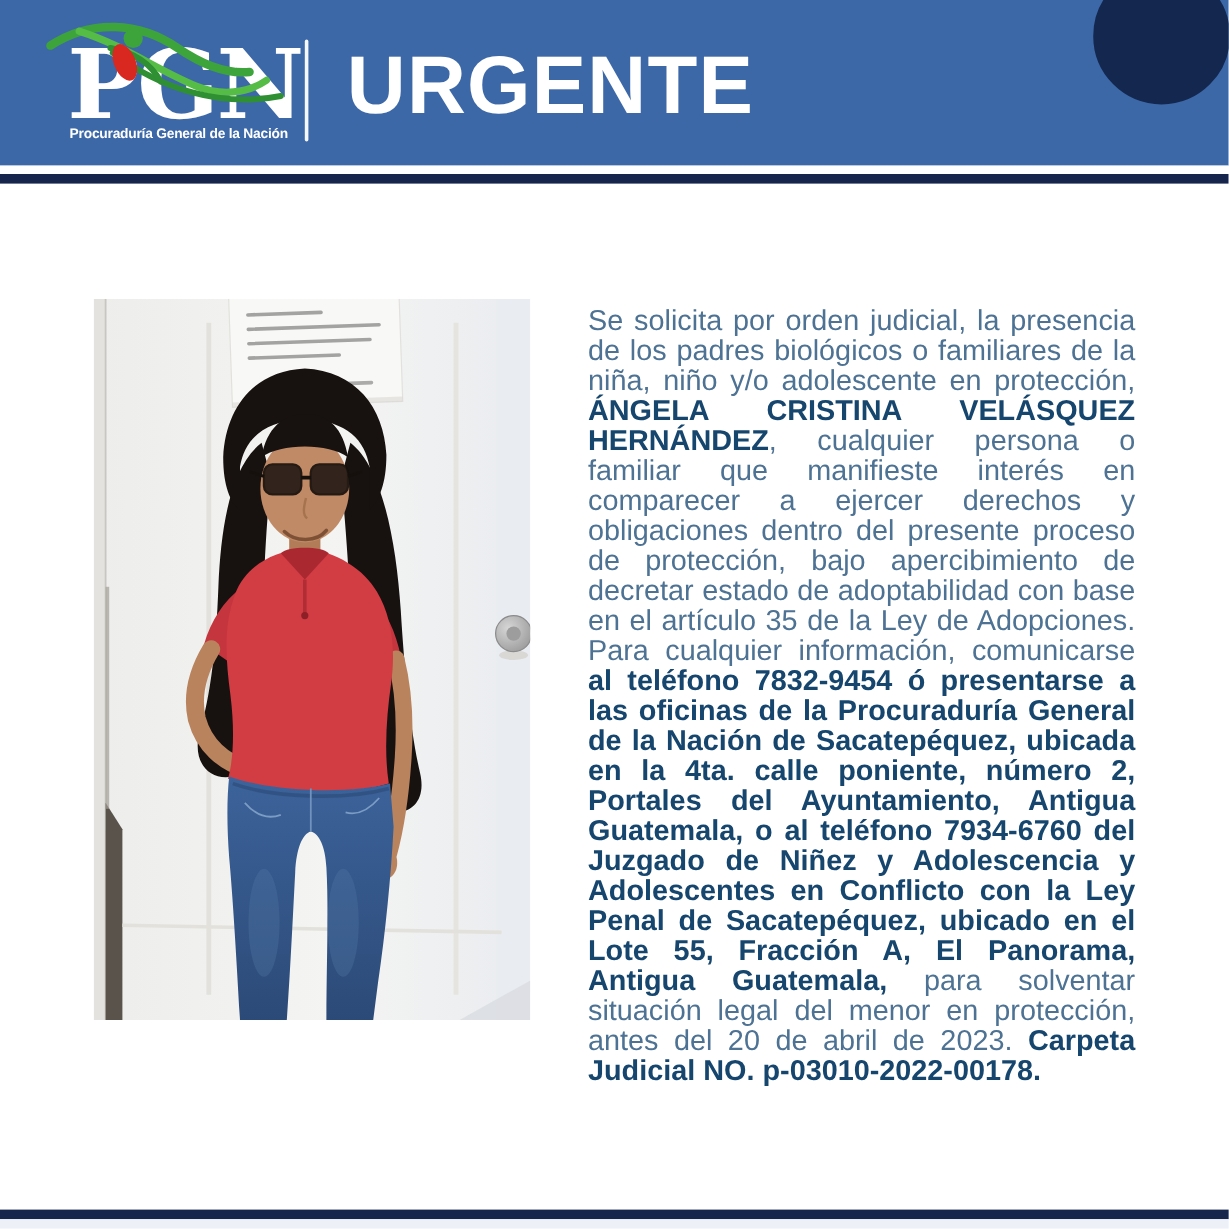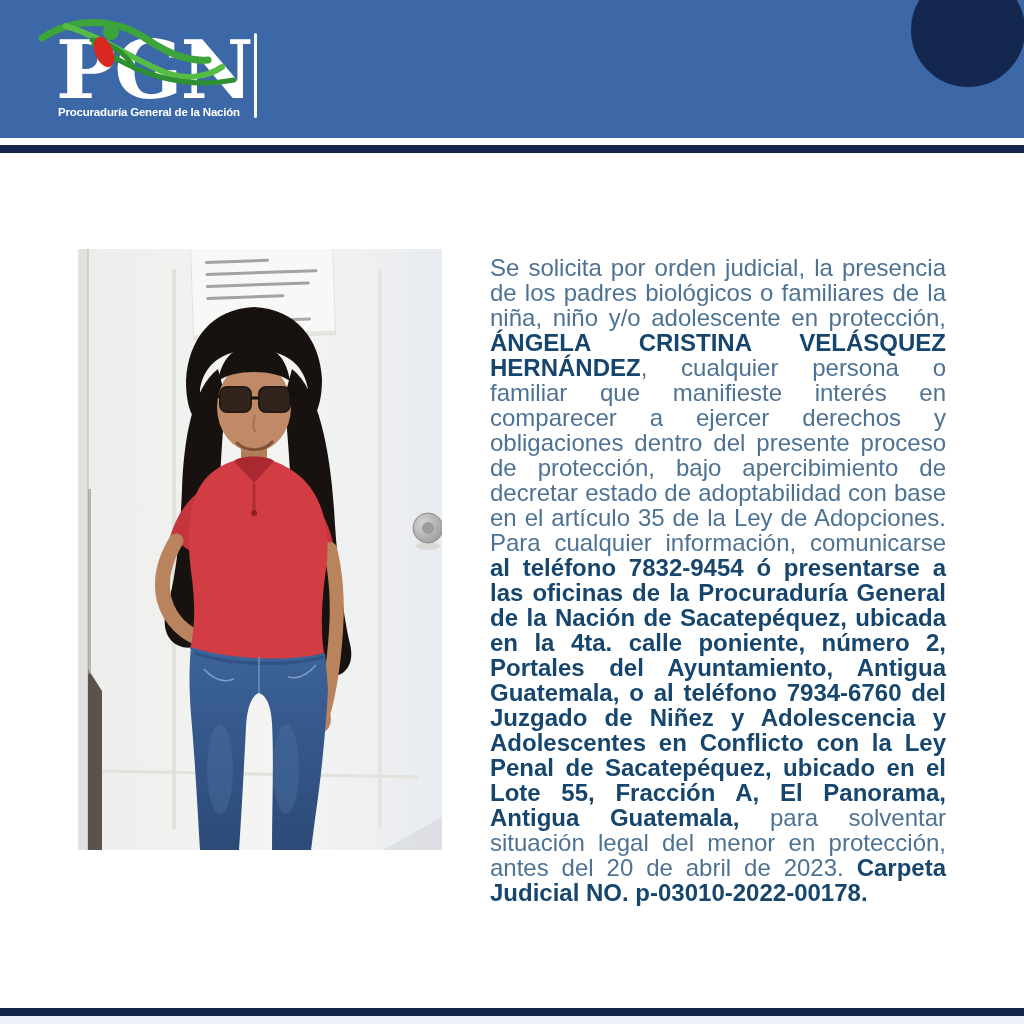--- a/index.html
+++ b/index.html
@@ -62,20 +62,21 @@
     <svg class="quetzal" width="205" height="104" viewBox="0 0 205 104">
       <path d="M8,28 C42,6 82,8 114,30 C132,42 152,52 174,50" fill="none" stroke="#3da43b" stroke-width="7" stroke-linecap="round"></path>
       <path d="M32,16 C70,28 96,48 130,62 C150,70 172,68 188,57" fill="none" stroke="#55bc46" stroke-width="6" stroke-linecap="round"></path>
       <path d="M60,34 C100,64 150,80 200,70" fill="none" stroke="#2f8f33" stroke-width="5" stroke-linecap="round"></path>
       <path d="M58,30 C80,34 92,44 100,58" fill="none" stroke="#2f8f33" stroke-width="5" stroke-linecap="round"></path>
       <ellipse cx="70" cy="42" rx="9" ry="16" transform="rotate(-22 70 42)" fill="#d8281f"></ellipse>
       <circle cx="77" cy="22" r="8" fill="#3da43b"></circle>
     </svg>
 
     <div class="logo-divider"></div>
+    <div class="urgente">URGENTE</div>
 
     <div class="ring"></div>
   </div>
 
   <div class="photo" role="img" aria-label="Fotografía de la niña con lentes, blusa roja y pantalón de lona, de pie frente a una puerta blanca con un aviso de papel">
     <svg width="364" height="601" viewBox="0 0 364 601">
       <defs>
         <linearGradient id="doorG" x1="0" y1="0" x2="1" y2="0">
           <stop offset="0" stop-color="#ededeb"></stop>
             <stop offset="0.55" stop-color="#f4f4f2"></stop>

